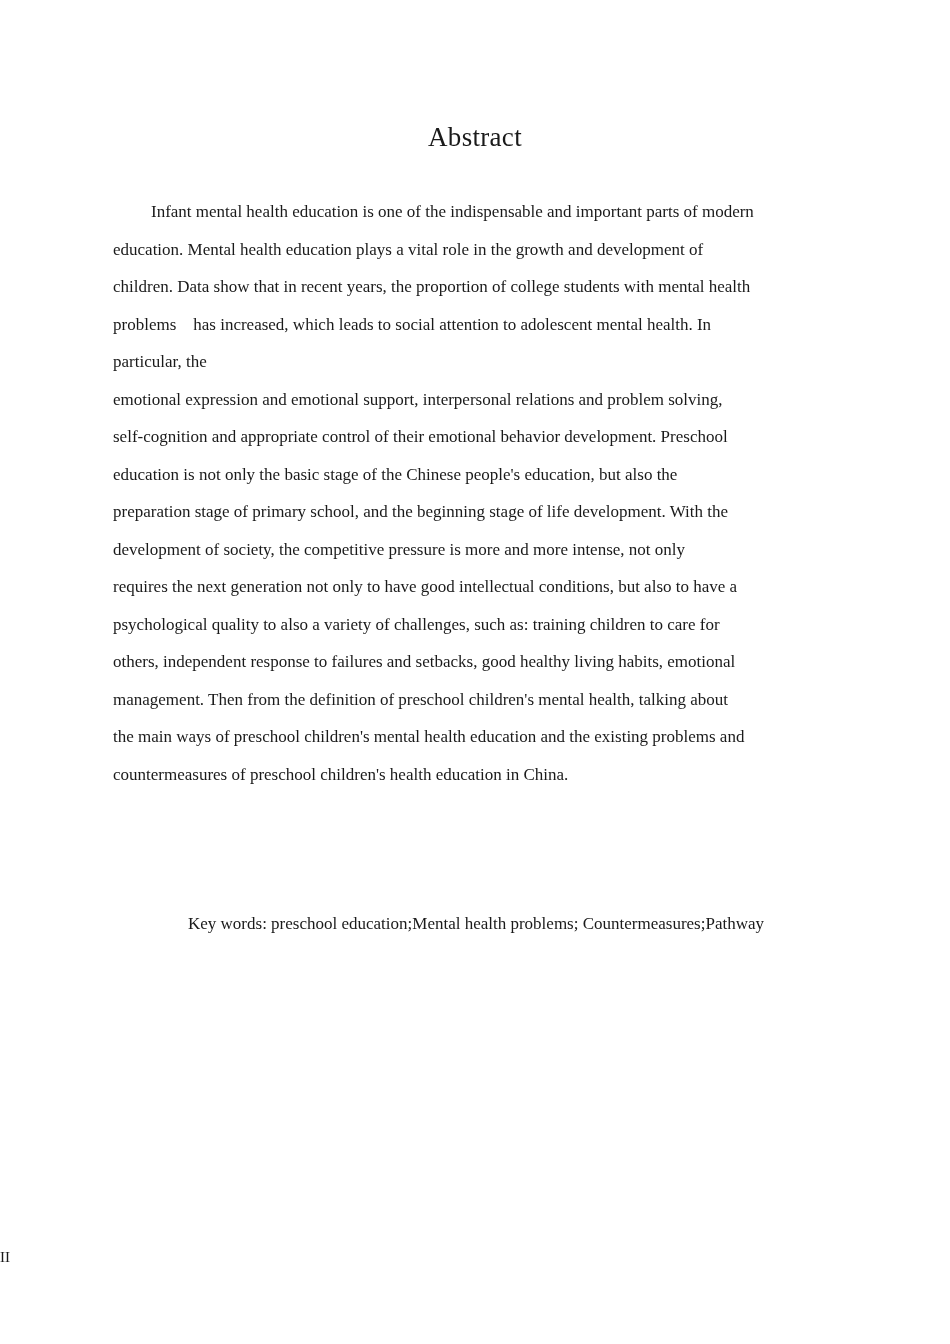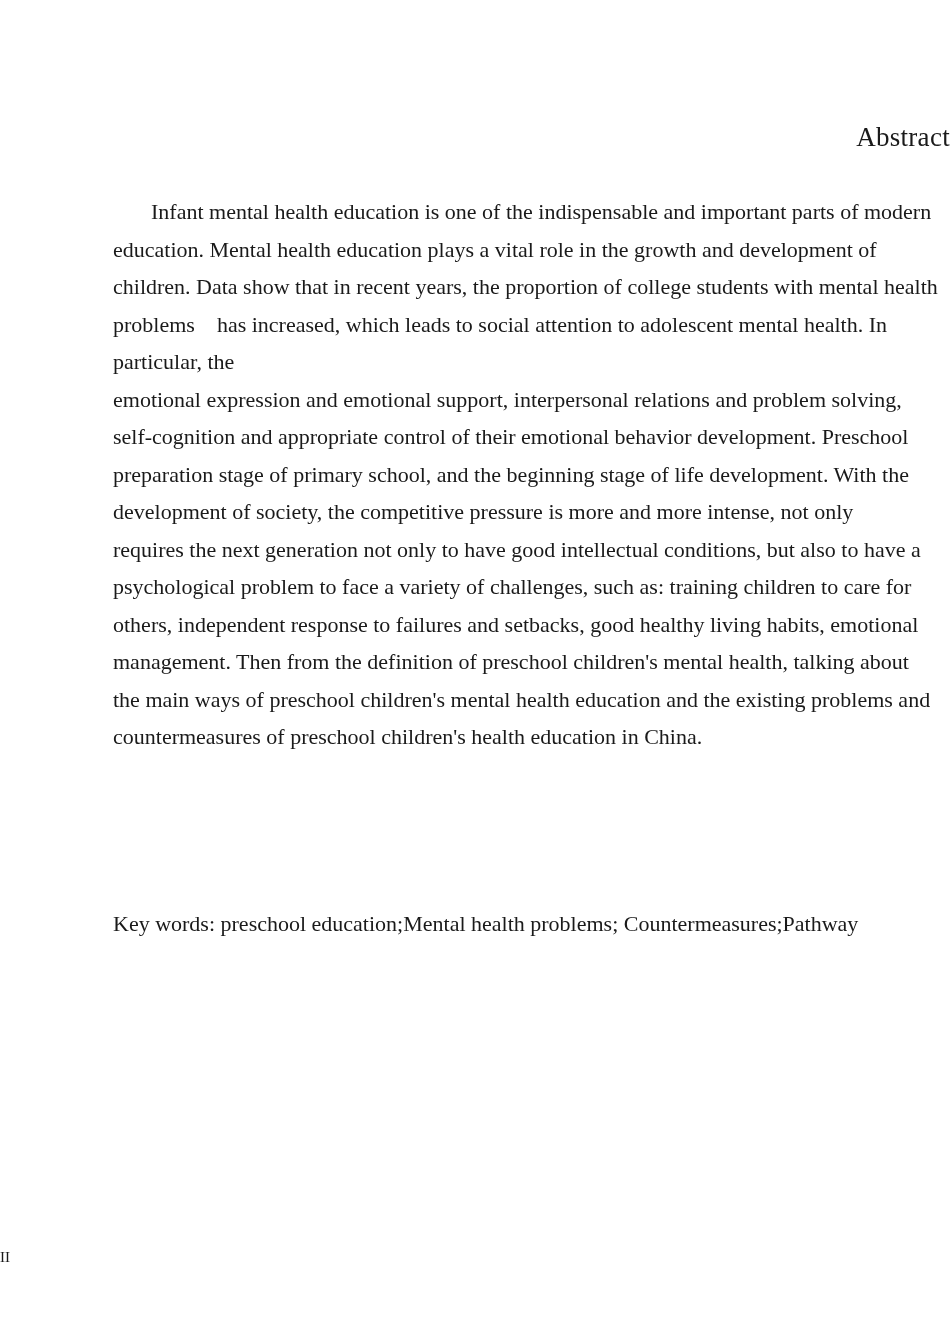--- a/index.html
+++ b/index.html
@@ -17,49 +17,50 @@
   }
   .page {
     position: absolute;
     inset: 0;
   }
   .title {
     position: absolute;
     top: 122px;
     left: 0;
     width: 100%;
-    text-align: right;
+    text-align: center;
     font-size: 27px;
     font-weight: 400;
     margin: 0;
     letter-spacing: 0.3px;
   }
   .body-text {
     position: absolute;
     top: 193px;
     left: 113px;
     width: 726px;
   }
   .line {
     height: 37.5px;
     line-height: 37.5px;
-    font-size: 22px;
+    font-size: 17px;
     white-space: pre;
   }
   .line.indent {
     padding-left: 38px;
   }
   .keywords {
     position: absolute;
     top: 905px;
     left: 113px;
     width: 726px;
-    font-size: 22px;
+    font-size: 17px;
     line-height: 37.5px;
     white-space: pre;
+    text-align: center;
   }
   .page-number {
     position: absolute;
     top: 1247px;
     left: 0;
     width: 100%;
     text-align: left;
     font-size: 15px;
     line-height: 20px;
   }
@@ -72,24 +73,25 @@
   <h1 class="title">Abstract</h1>
 
   <div class="body-text">
     <div class="line indent">Infant mental health education is one of the indispensable and important parts of modern</div>
     <div class="line">education. Mental health education plays a vital role in the growth and development of</div>
     <div class="line">children. Data show that in recent years, the proportion of college students with mental health</div>
     <div class="line">problems    has increased, which leads to social attention to adolescent mental health. In</div>
     <div class="line">particular, the</div>
     <div class="line">emotional expression and emotional support, interpersonal relations and problem solving,</div>
     <div class="line">self-cognition and appropriate control of their emotional behavior development. Preschool</div>
+    <div class="line">education is not only the basic stage of the Chinese people's education, but also the</div>
     <div class="line">preparation stage of primary school, and the beginning stage of life development. With the</div>
     <div class="line">development of society, the competitive pressure is more and more intense, not only</div>
     <div class="line">requires the next generation not only to have good intellectual conditions, but also to have a</div>
-    <div class="line">psychological problem to face a variety of challenges, such as: training children to care for</div>
+    <div class="line">psychological quality to also a variety of challenges, such as: training children to care for</div>
     <div class="line">others, independent response to failures and setbacks, good healthy living habits, emotional</div>
     <div class="line">management. Then from the definition of preschool children's mental health, talking about</div>
     <div class="line">the main ways of preschool children's mental health education and the existing problems and</div>
     <div class="line">countermeasures of preschool children's health education in China.</div>
   </div>
 
   <div class="keywords">Key words: preschool education;Mental health problems; Countermeasures;Pathway</div>
 
   <div class="page-number">II</div>
 

